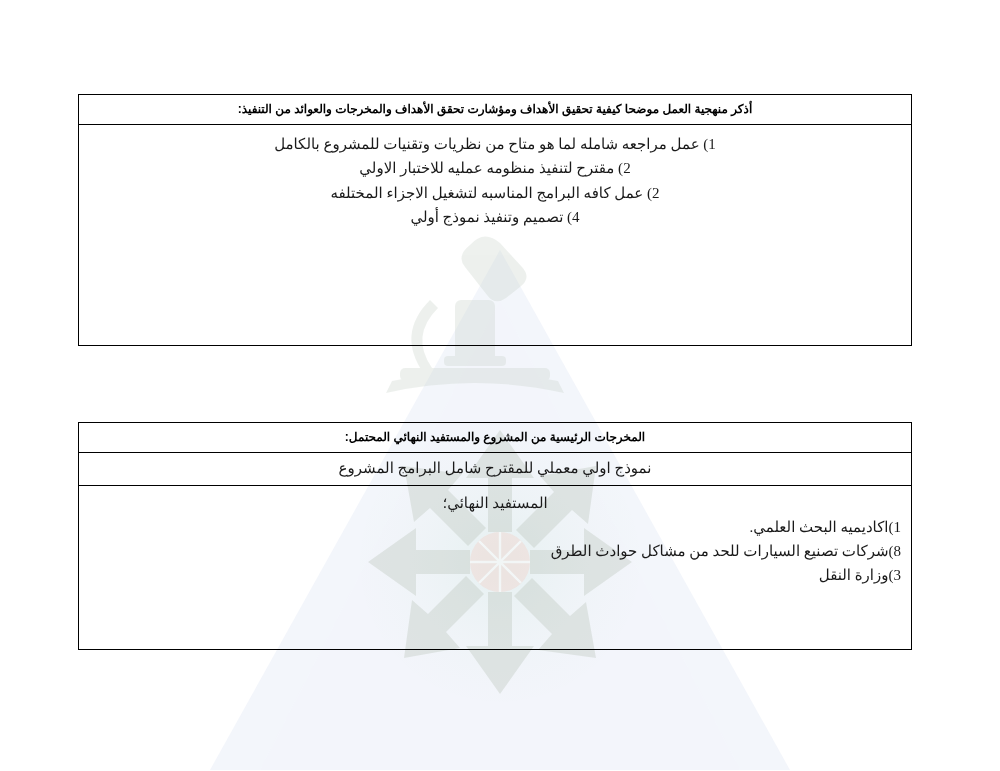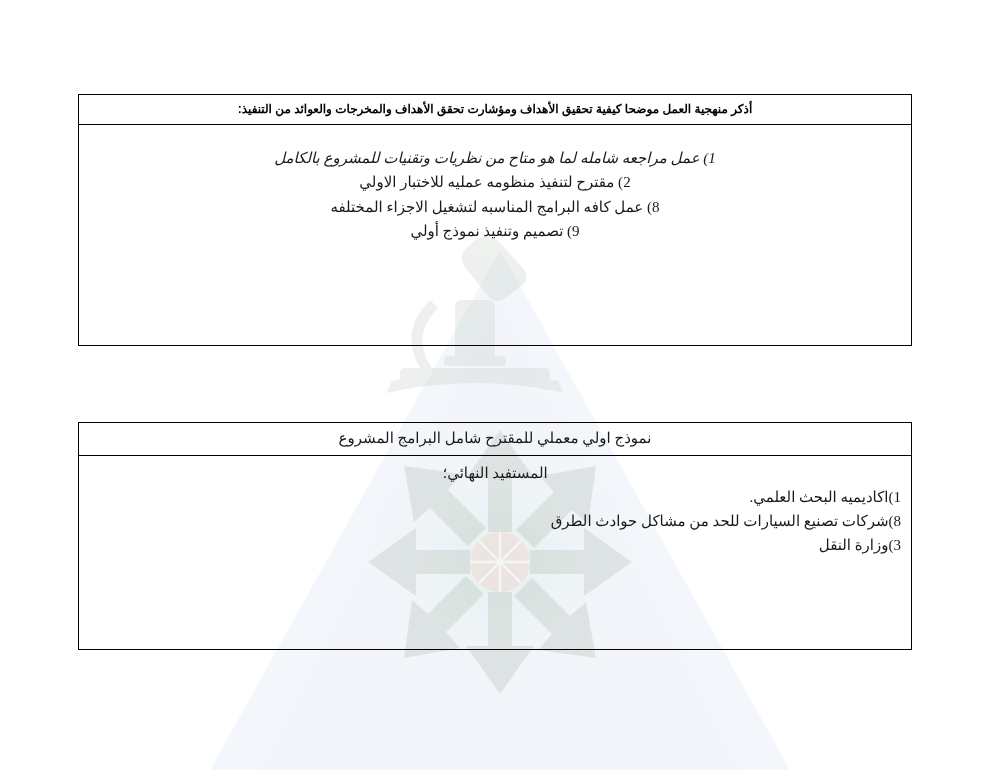--- a/index.html
+++ b/index.html
@@ -64,21 +64,21 @@
     line-height: 1.62;
     color: #1a1a1a;
     text-align: center;
   }
 
   .body-row.tall-1 { min-height: 190px; }
   .body-row.tall-2 { min-height: 135px; }
 
   .lines { margin: 0; padding: 0; }
   .line { display: block; white-space: pre; }
-  .line.first { margin-top: 16px; font-style: italic; }
+  .line.first { margin-top: 2px; }
 
   .single-line {
     font-size: 15px;
     line-height: 1.5;
     text-align: center;
     color: #1a1a1a;
     padding-top: 4px;
     padding-bottom: 5px;
   }
 
@@ -145,27 +145,28 @@
 </svg>
 
 <div class="page">
 
   <div class="doc-table tbl-1">
     <div class="row header-row">أذكر منهجية العمل موضحا كيفية تحقيق الأهداف ومؤشارت تحقق الأهداف والمخرجات والعوائد من التنفيذ:</div>
     <div class="row body-row tall-1">
       <div class="lines">
         <span class="line first">1) عمل مراجعه شامله لما هو متاح من نظريات وتقنيات للمشروع بالكامل</span>
         <span class="line">2) مقترح لتنفيذ منظومه عمليه للاختبار الاولي</span>
-        <span class="line">8) عمل كافه البرامج المناسبه لتشغيل الاجزاء المختلفه</span>
-        <span class="line">9) تصميم وتنفيذ نموذج أولي</span>
+        <span class="line">2) عمل كافه البرامج المناسبه لتشغيل الاجزاء المختلفه</span>
+        <span class="line">4) تصميم وتنفيذ نموذج أولي</span>
       </div>
     </div>
   </div>
 
   <div class="doc-table tbl-2">
+    <div class="row header-row">المخرجات الرئيسية من المشروع والمستفيد النهائي المحتمل:</div>
     <div class="row single-line">نموذج اولي معملي للمقترح شامل البرامج المشروع</div>
     <div class="row body-row tall-2">
       <div class="lines">
         <span class="sub-label">المستفيد النهائي؛</span>
         <span class="numbered">1)اكاديميه البحث العلمي.</span>
         <span class="numbered">8)شركات تصنيع السيارات للحد من مشاكل حوادث الطرق</span>
         <span class="numbered">3)وزارة النقل</span>
       </div>
     </div>
   </div>

